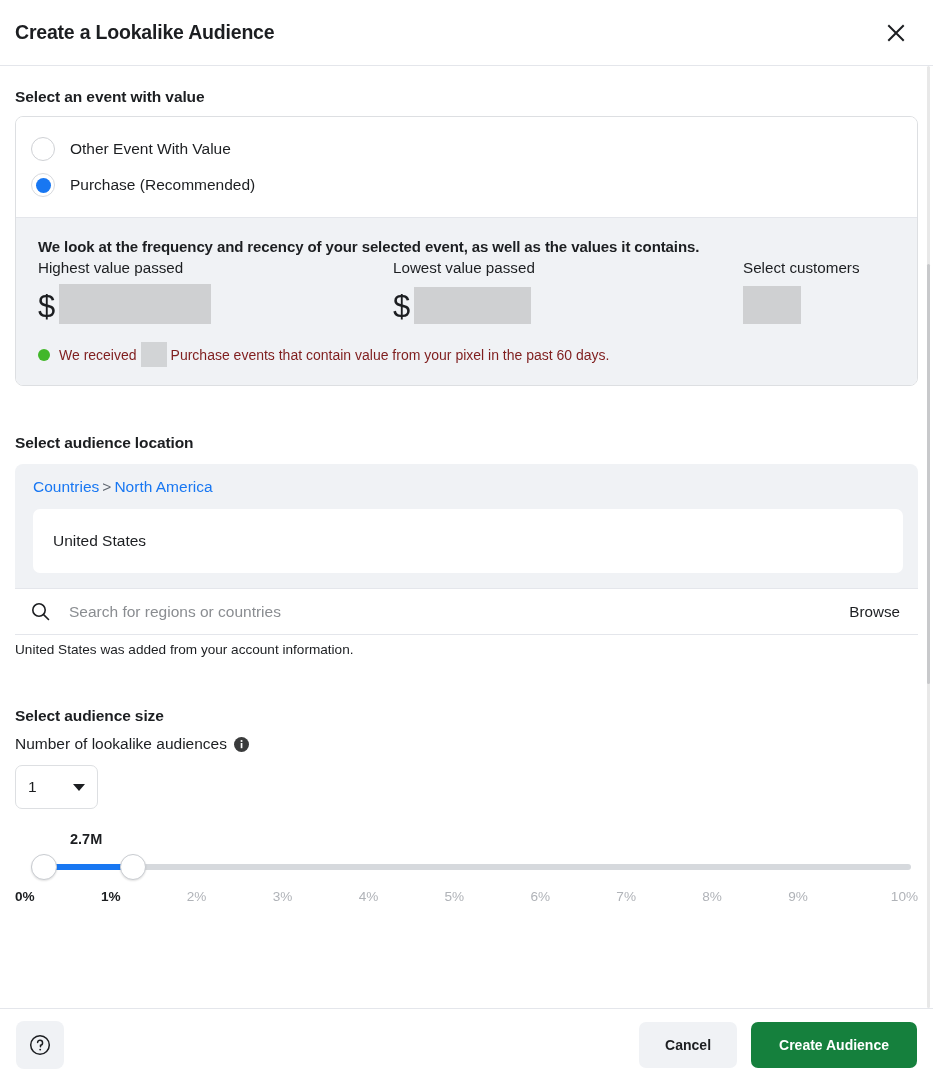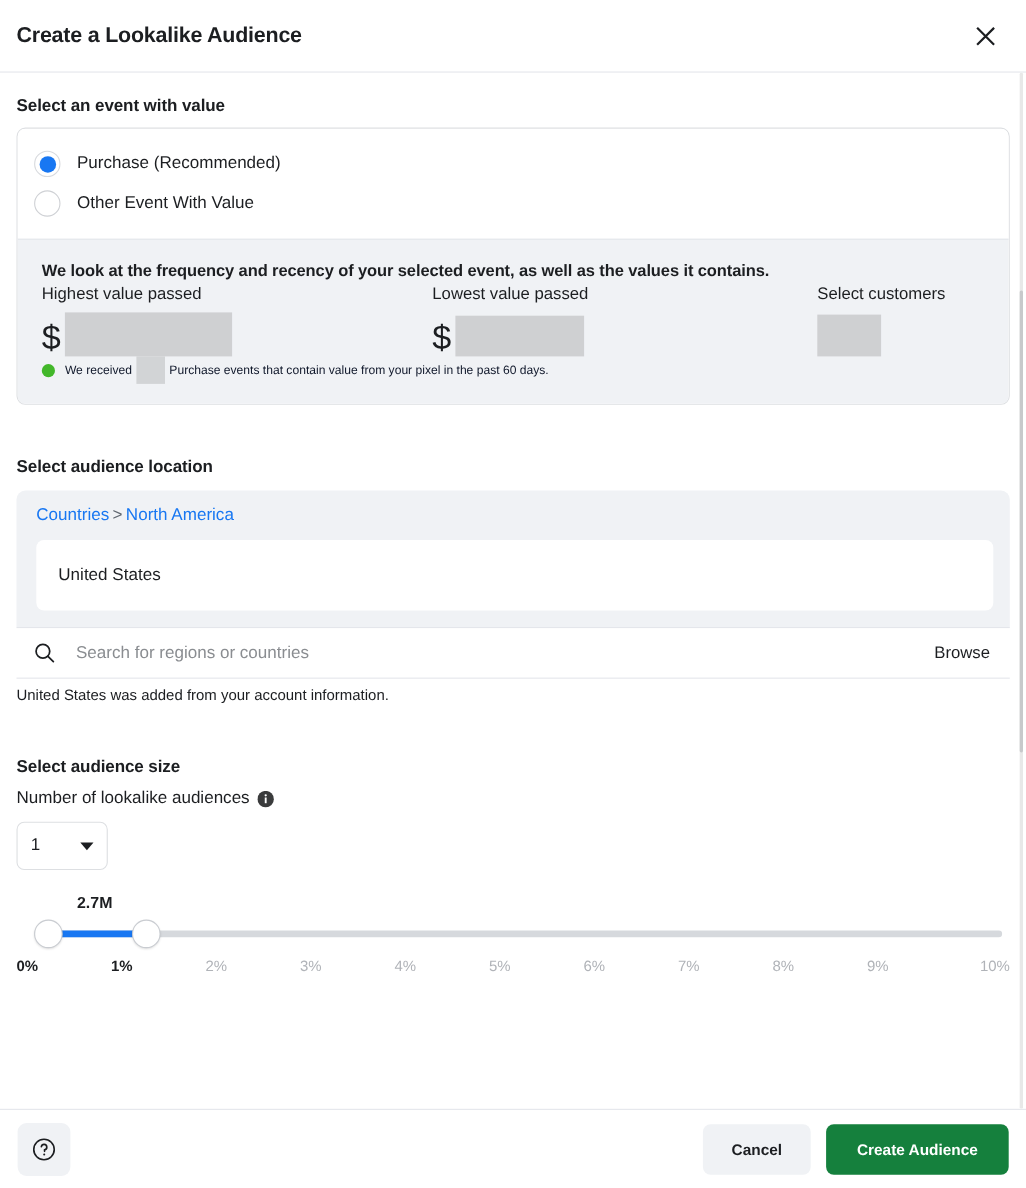--- a/index.html
+++ b/index.html
@@ -158,24 +158,25 @@
     width: 100%; height: 50%;
     background: rgba(255,255,255,0.18);
   }
   .redact .shade2 {
     width: 40%; height: 50%;
     background: rgba(255,255,255,0.22);
     margin-left: 60%;
   }
 
   .received-row {
-    display: flex;
-    align-items: center;
-    font-size: 11px;
-    color: #0f172a;
+    margin-top: 18px;
+    display: flex;
+    align-items: center;
+    font-size: 14px;
+    color: #7f1d1d;
   }
   .green-dot {
     width: 12px; height: 12px;
     border-radius: 50%;
     background: #42b72a;
     margin-right: 9px;
     flex: 0 0 12px;
   }
   .inline-redact {
     display: inline-block;
@@ -373,28 +374,28 @@
   <div class="body">
     <div class="scroll-track"></div>
     <div class="scroll-thumb"></div>
 
     <div style="margin-top:22px;">
       <div class="section-title">Select an event with value</div>
 
       <div class="event-card">
         <div class="radio-area">
           <div class="radio-row">
+            <span class="radio"></span>
+            <span class="radio-label">Other Event With Value</span>
+          </div>
+          <div class="radio-row">
             <span class="radio checked">
                 <span class="dot"></span>
               </span>
             <span class="radio-label">Purchase (Recommended)</span>
-          </div>
-          <div class="radio-row">
-            <span class="radio"></span>
-            <span class="radio-label">Other Event With Value</span>
           </div>
         </div>
 
         <div class="info-panel">
           <div class="info-heading">We look at the frequency and recency of your selected event, as well as the values it contains.</div>
 
           <div class="stats">
             <div class="stat s1">
               <div class="stat-label">Highest value passed</div>
               <div class="stat-value">

